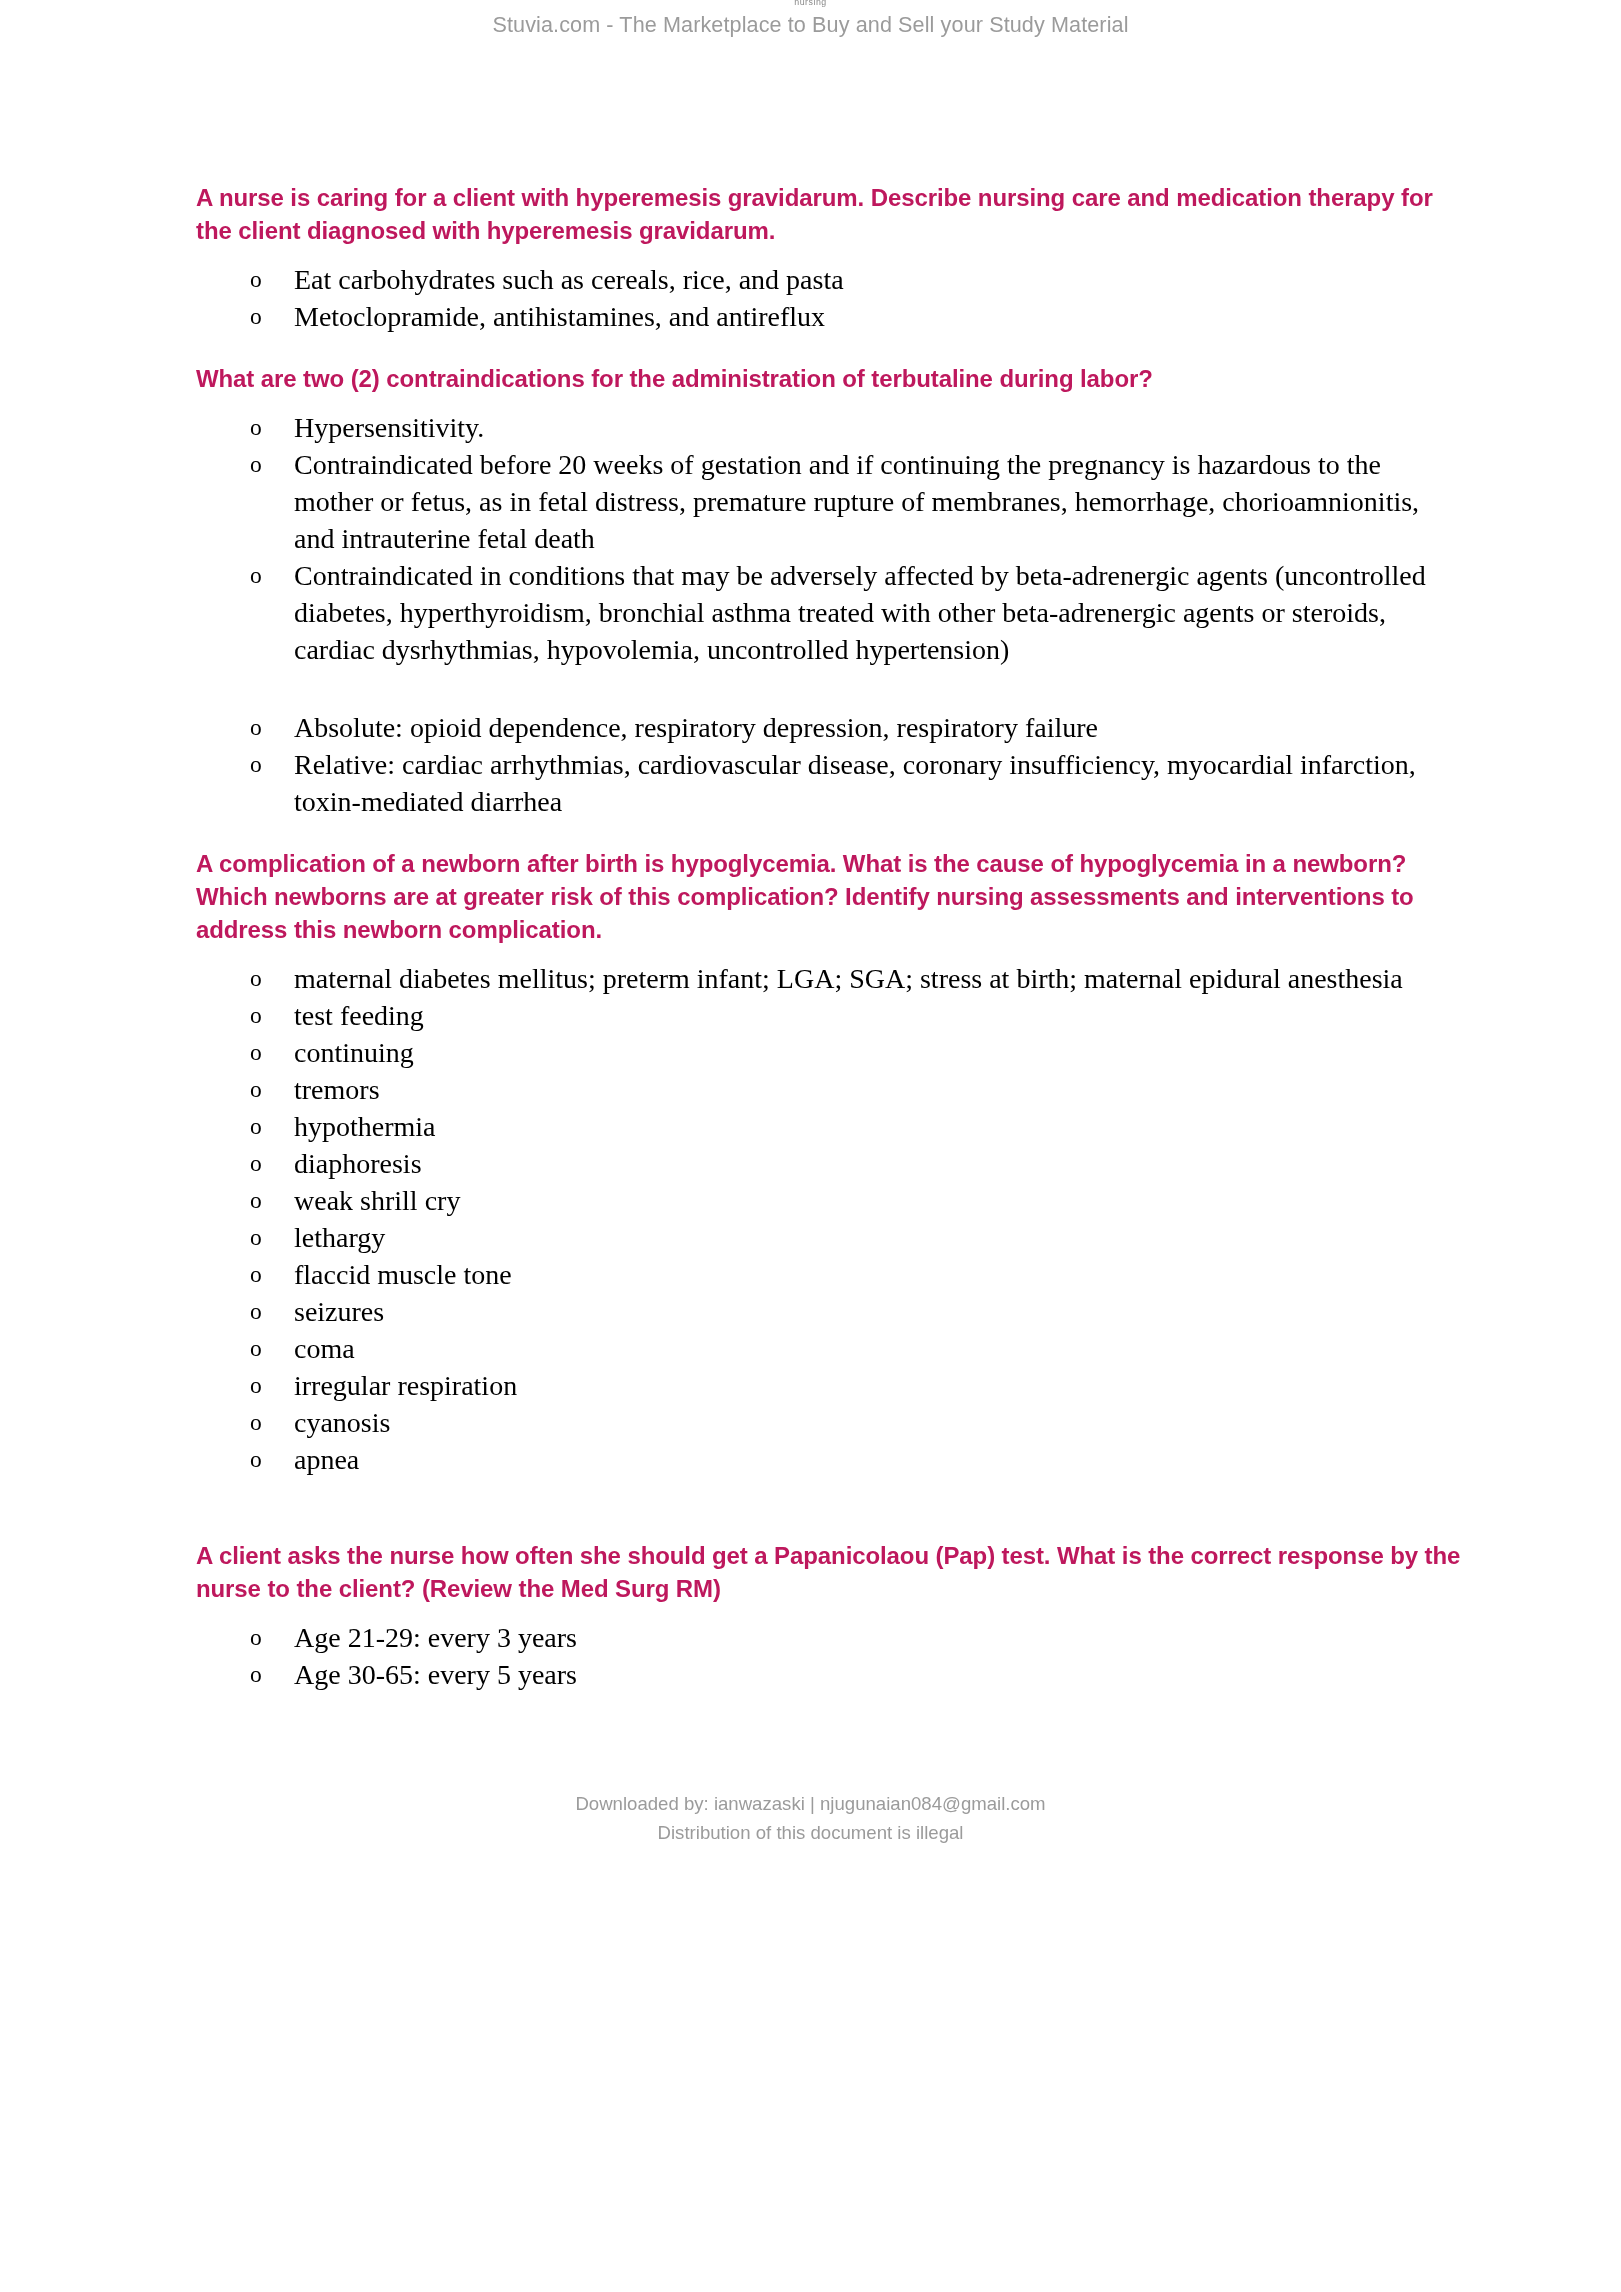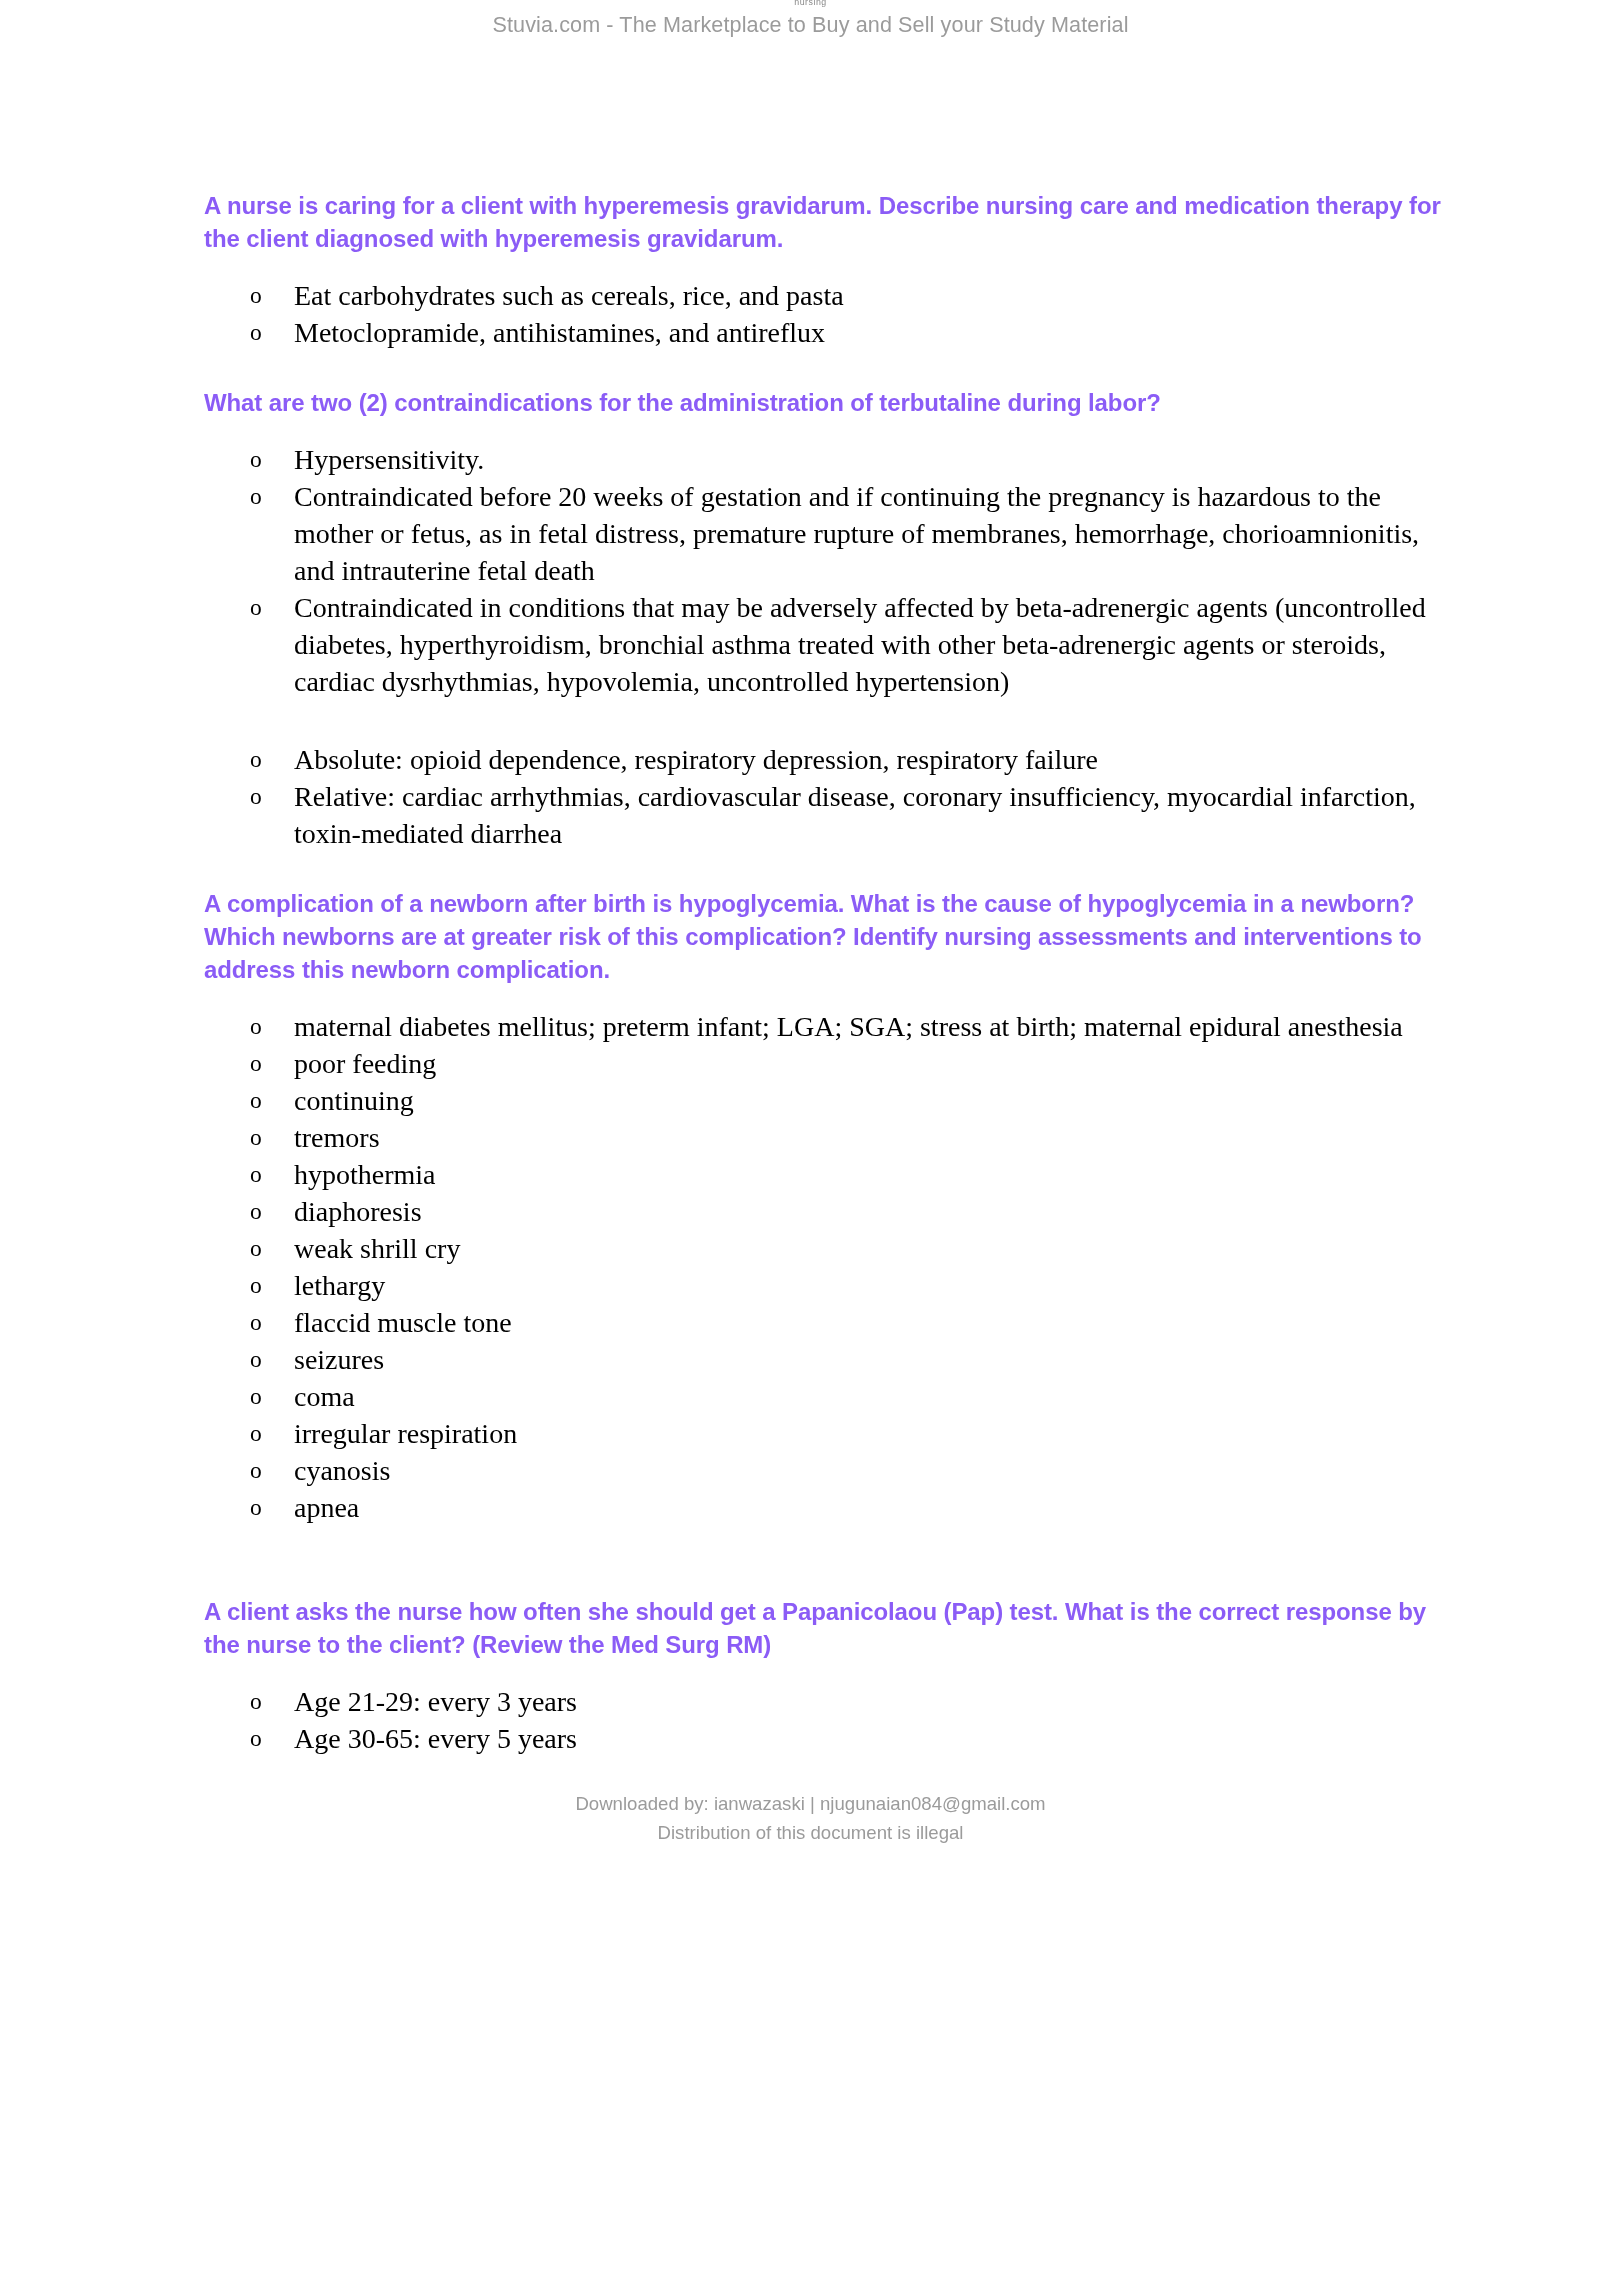--- a/index.html
+++ b/index.html
@@ -47,22 +47,22 @@
     position: absolute;
     top: 181px;
     left: 196px;
     width: 1270px;
   }
   .q-heading {
     font-family: "Liberation Sans", sans-serif;
     font-weight: bold;
     font-size: 24px;
     line-height: 33px;
-    color: #8b5cf6;
-    margin: 8px;
+    color: #be185d;
+    margin: 0;
     letter-spacing: -0.1px;
   }
   .bullet-list {
     list-style: none;
     margin: 0;
     padding: 0;
   }
   .bullet-list li {
     position: relative;
     padding-left: 98px;
@@ -124,21 +124,21 @@
       <div class="gap-after-heading"></div>
       <ul class="bullet-list">
         <li><span class="marker">o</span><span>Absolute: opioid dependence, respiratory depression, respiratory failure</span></li>
         <li><span class="marker">o</span><span>Relative: cardiac arrhythmias, cardiovascular disease, coronary insufficiency, myocardial infarction, toxin-mediated diarrhea</span></li>
       </ul>
       <div class="gap-before-heading"></div>
       <div class="q-heading">A complication of a newborn after birth is hypoglycemia. What is the cause of hypoglycemia in a newborn? Which newborns are at greater risk of this complication? Identify nursing assessments and interventions to address this newborn complication.</div>
       <div class="gap-after-heading"></div>
       <ul class="bullet-list">
         <li><span class="marker">o</span><span>maternal diabetes mellitus; preterm infant; LGA; SGA; stress at birth; maternal epidural anesthesia</span></li>
-        <li><span class="marker">o</span><span>poor feeding</span></li>
+        <li><span class="marker">o</span><span>test feeding</span></li>
         <li><span class="marker">o</span><span>continuing</span></li>
         <li><span class="marker">o</span><span>tremors</span></li>
         <li><span class="marker">o</span><span>hypothermia</span></li>
         <li><span class="marker">o</span><span>diaphoresis</span></li>
         <li><span class="marker">o</span><span>weak shrill cry</span></li>
         <li><span class="marker">o</span><span>lethargy</span></li>
         <li><span class="marker">o</span><span>flaccid muscle tone</span></li>
         <li><span class="marker">o</span><span>seizures</span></li>
         <li><span class="marker">o</span><span>coma</span></li>
         <li><span class="marker">o</span><span>irregular respiration</span></li>

